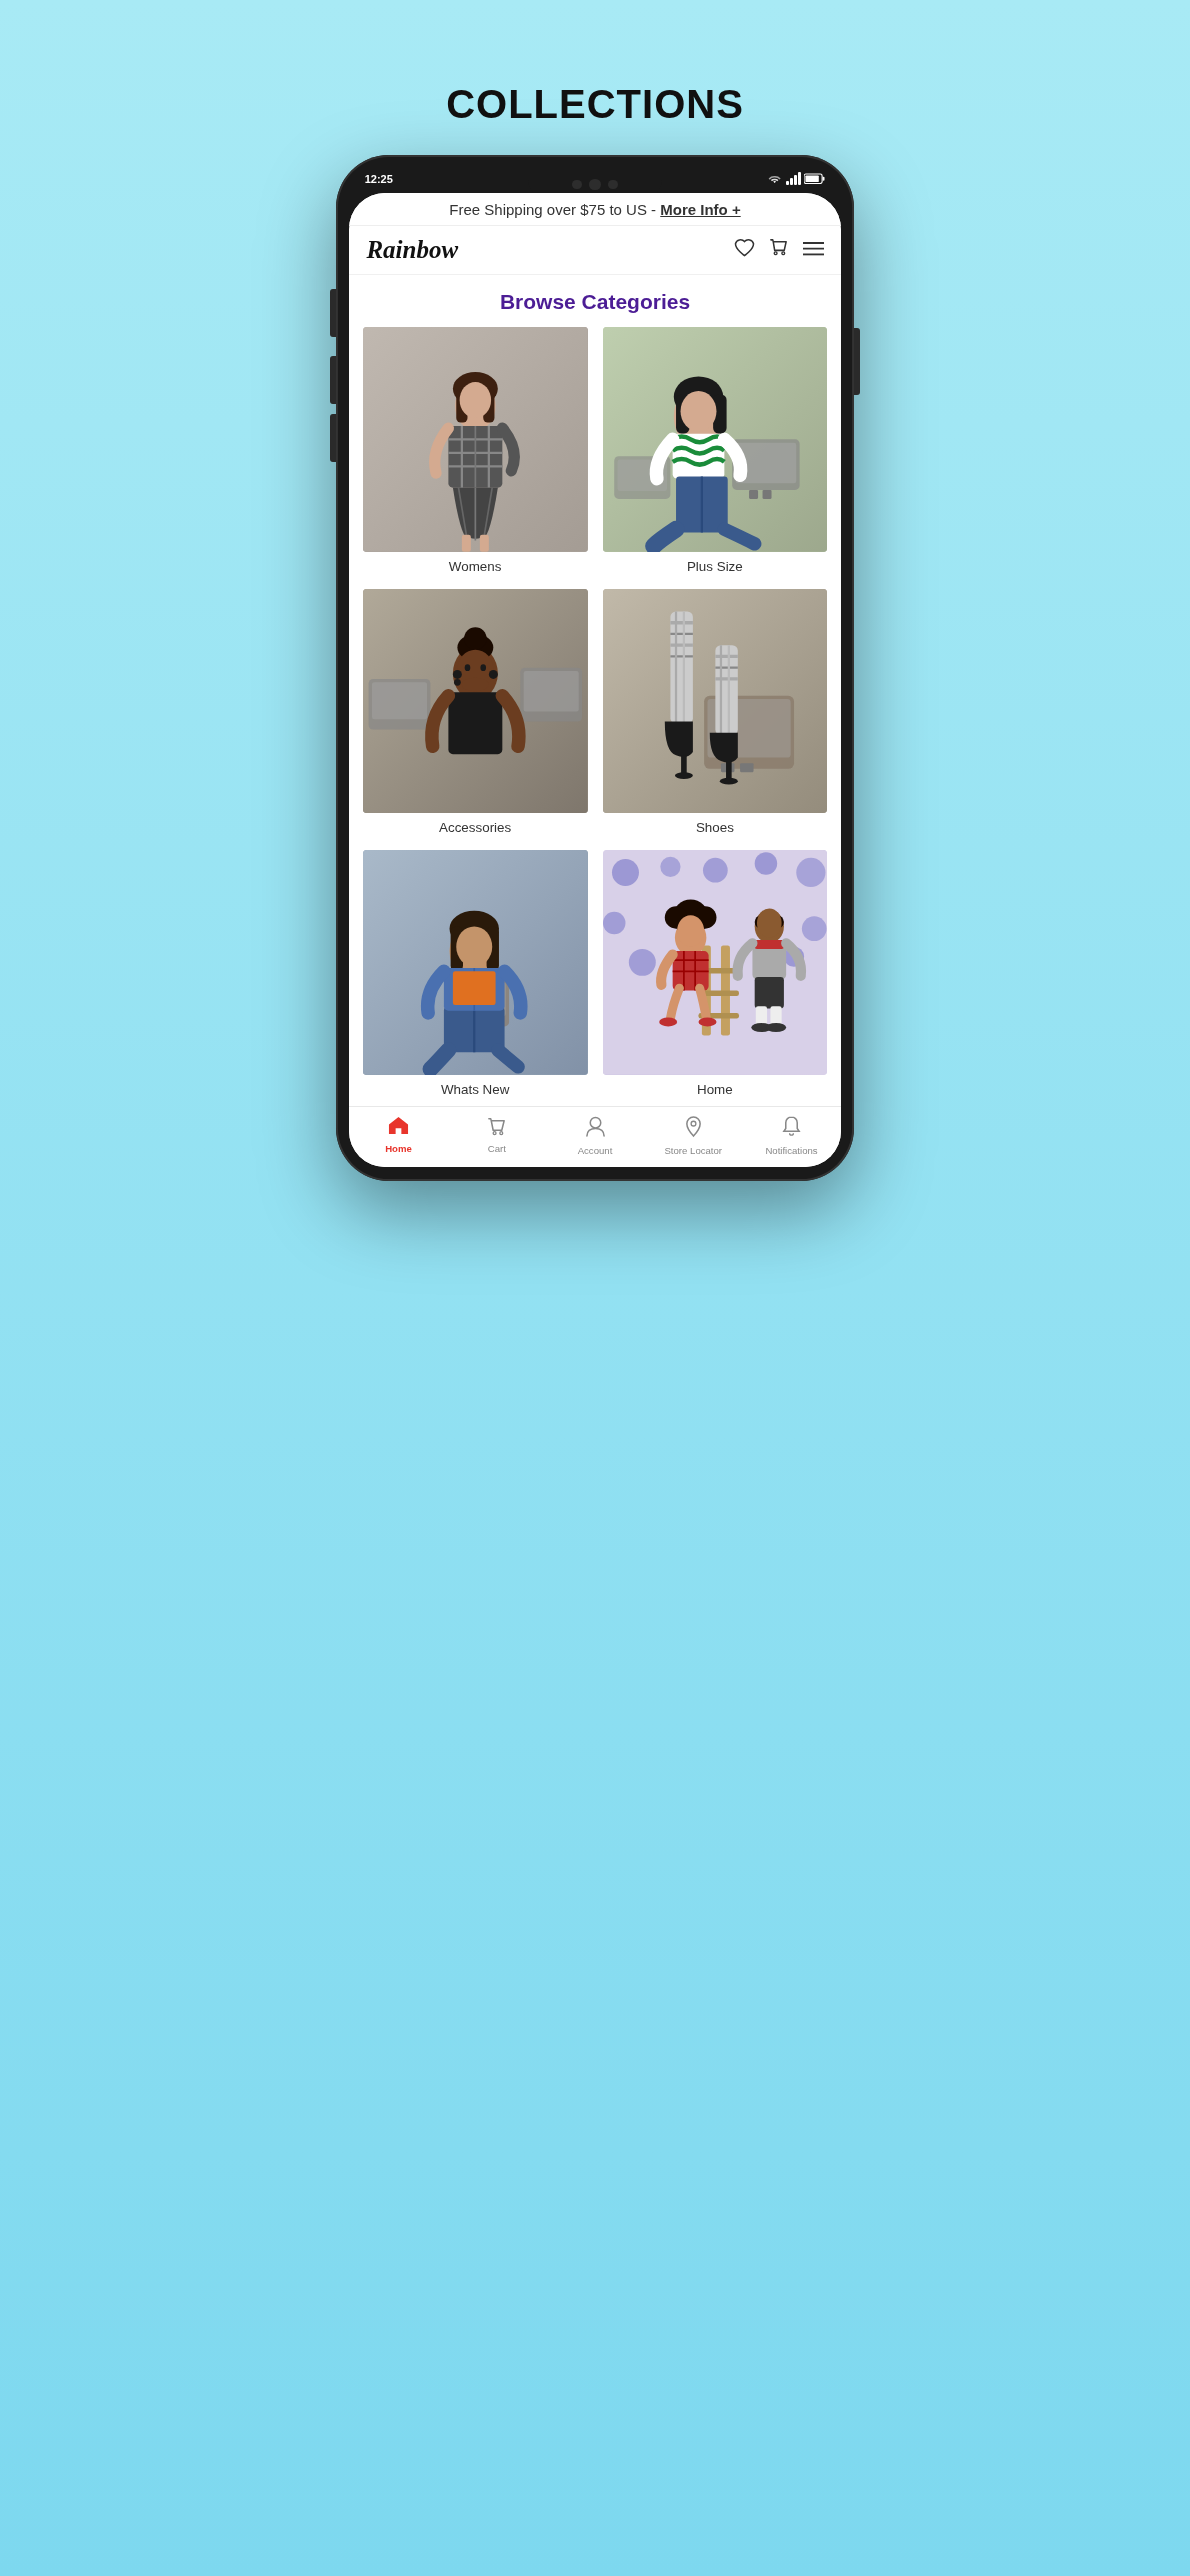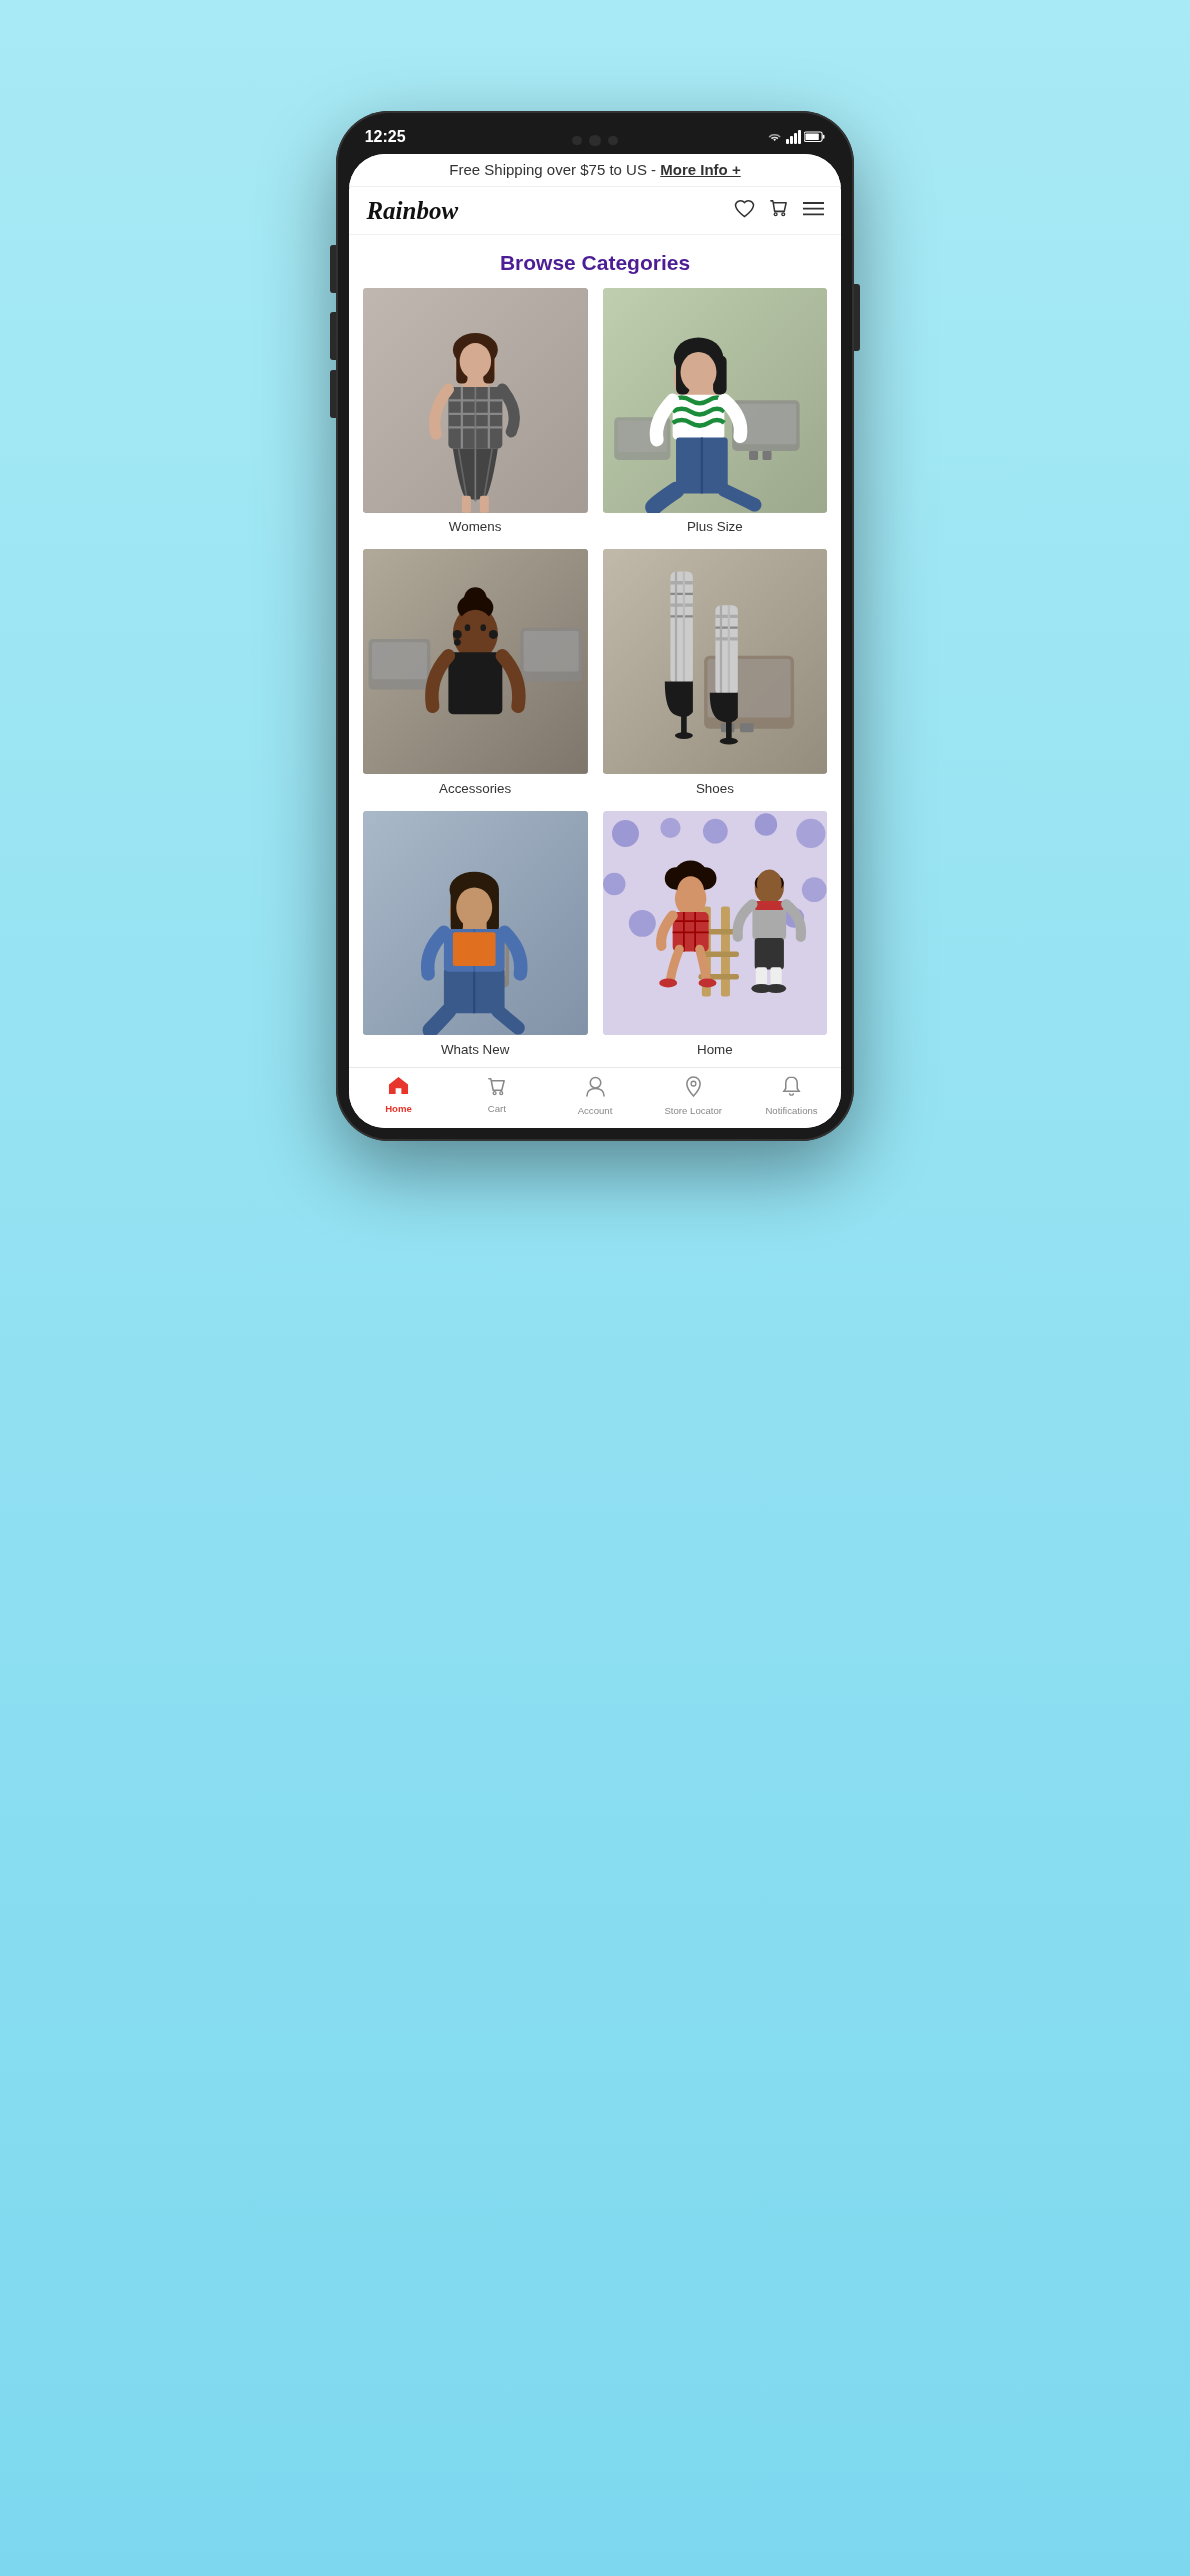--- a/index.html
+++ b/index.html
@@ -62,21 +62,21 @@
       display: flex;
       justify-content: space-between;
       align-items: center;
       padding: 0 15.3px 7.7px;
       color: white;
       font-size: 12.5px;
       font-weight: 600;
     }
 
     .status-time {
-      font-size: 16px;
+      font-size: 11px;
       font-weight: 700;
     }
 
     .status-icons {
       display: flex;
       align-items: center;
       gap: 3.8px;
     }
 
     .notch {
@@ -278,20 +278,21 @@
       background: white;
       width: 2.9px;
       border-radius: 1px;
     }
   </style>
 </head>
 <body>
 
 <h1 class="page-title">
   <br>
+  <span>COLLECTIONS</span>
 </h1>
 
 <div class="phone-outer">
 
   <div class="notch">
     <div class="camera-dot"></div>
     <div class="camera-dot large"></div>
     <div class="camera-dot"></div>
   </div>
 

